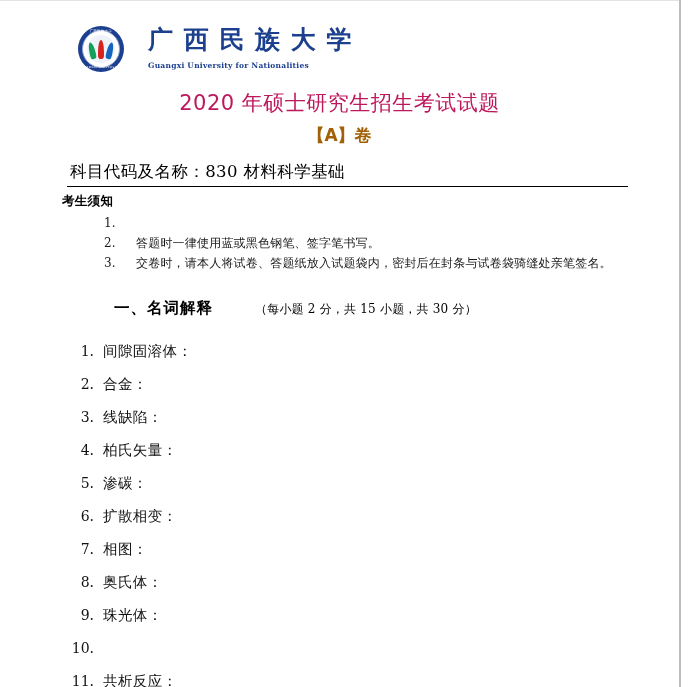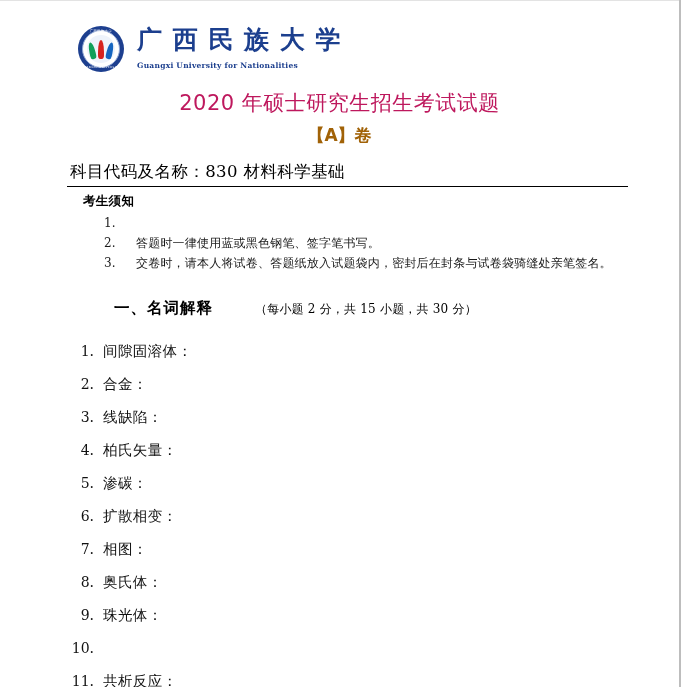--- a/index.html
+++ b/index.html
@@ -30,21 +30,21 @@
     height: 1px;
     background: #e3e3e3;
   }
 
   
   .letterhead {
     position: absolute;
     left: 78px;
     top: 26px;
     display: flex;
-    gap: 13px;
+    gap: 24px;
   }
 
   .crest {
     position: relative;
     width: 46px;
     height: 46px;
     border-radius: 50%;
     background: #1d3f8f;
     flex: 0 0 auto;
   }
@@ -157,21 +157,21 @@
     left: 67px;
     top: 186px;
     width: 561px;
     height: 0;
     border-top: 1.6px solid #000000;
   }
 
   
   .notice-heading {
     position: absolute;
-    left: 83px;
+    left: 62px;
     top: 193px;
     font-size: 12.5px;
     line-height: 16px;
     font-weight: 700;
     color: #000000;
     font-family: "DejaVu Sans", "Liberation Sans", sans-serif;
     letter-spacing: 0.3px;
   }
   .notice-list {
     position: absolute;

